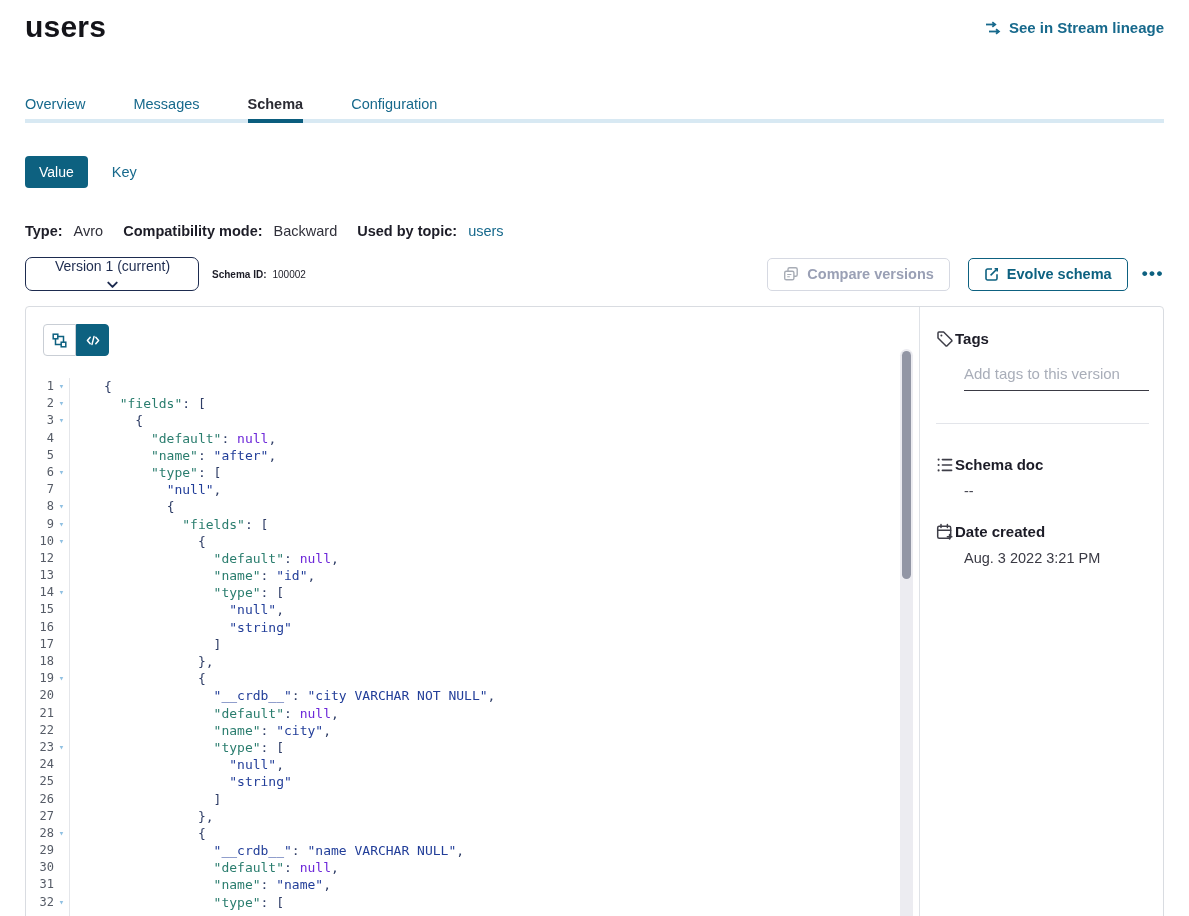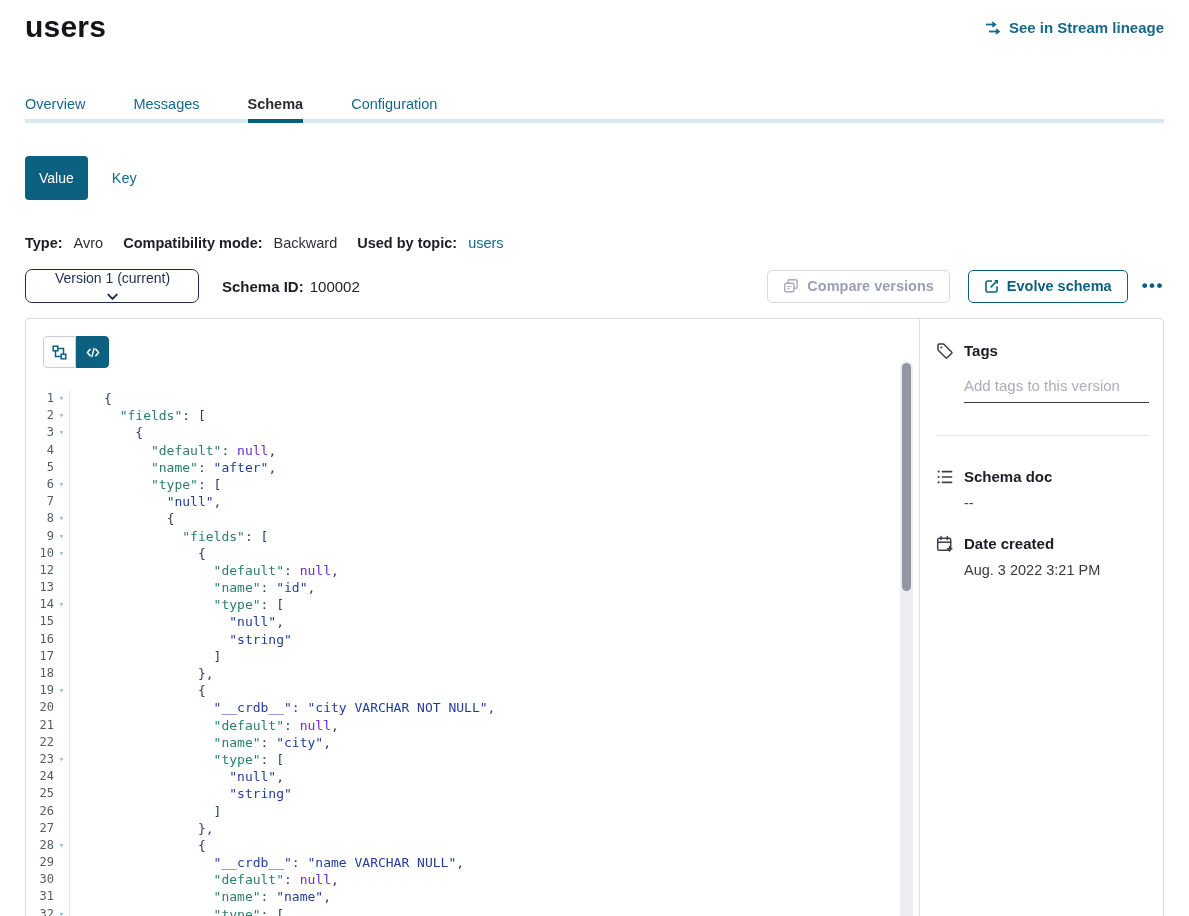--- a/index.html
+++ b/index.html
@@ -13,37 +13,37 @@
   .lineage-link { display:flex; align-items:center; gap:7px; margin-top:8px;
     color:#17698c; font-size:15px; font-weight:700; text-decoration:none; cursor:pointer; }
 
   
   .tabs { display:flex; gap:48px; margin-top:52px; border-bottom:4px solid #d8e9f3; }
   .tab { font-size:14.5px; color:#17698c; padding-bottom:7px; cursor:pointer; }
   .tab.active { color:#2b2b33; font-weight:700; border-bottom:4px solid #0b5d7e; margin-bottom:-4px; }
 
   
   .vk-row { margin-top:33px; display:flex; align-items:center; }
-  .vk-value { height:44px; padding:0 14px; background:#0d6180; color:#fff; border:none;
+  .vk-value { height:32px; padding:0 14px; background:#0d6180; color:#fff; border:none;
     border-radius:4px; font-size:14px; font-family:inherit; cursor:pointer; }
   .vk-key { margin-left:24px; color:#17698c; font-size:14.5px; background:none; border:none;
     font-family:inherit; cursor:pointer; }
 
   
   .meta-row { margin-top:35px; display:flex; gap:20px; font-size:14.5px; color:#30303a; }
   .meta-item { display:flex; gap:11px; }
   .meta-label { font-weight:700; color:#1d1d27; }
   .meta-link { color:#17698c; cursor:pointer; }
 
   
   .version-row { margin-top:18px; display:flex; align-items:center; }
   .version-select { width:174px; height:34px; border:1px solid #1d2b4f; border-radius:7px;
     display:flex; align-items:center; justify-content:space-between; padding:0 13px 0 14px;
     font-size:14px; color:#1d2b4f; cursor:pointer; background:#fff;flex-direction:column; }
-  .schema-id { display:flex; gap:6px; margin-left:23px; font-size:15px;justify-content:flex-end; }
+  .schema-id { display:flex; gap:6px; margin-left:13px; font-size:10px;justify-content:flex-end; }
   .spacer { flex:1; }
   .btn { height:33px; display:flex; align-items:center; gap:8px; padding:0 15px;
     border-radius:5px; background:#fff; font-size:14.5px; font-weight:700;
     font-family:inherit; cursor:pointer; }
   .btn-compare { border:1px solid #d6d9e2; color:#9aa0b5; }
   .btn-evolve { margin-left:18px; border:1px solid #0d6180; color:#0d6180; }
   .more-btn { margin-left:14px; color:#0d6180; font-size:17px; font-weight:700;
     letter-spacing:1.5px; background:none; border:none; cursor:pointer; }
 
   
@@ -67,21 +67,21 @@
   .tk-k { color:#2a7d6e; }
   .tk-s { color:#223e99; }
   .tk-n { color:#6d28d9; }
 
   .sb-track { position:absolute; top:42px; right:6px; bottom:0; width:13px;
     background:#ececf1; border-radius:7px 7px 0 0; }
   .sb-thumb { width:9px; margin:2px auto 0; height:228px; background:#9296a5; border-radius:6px; cursor:pointer; }
 
   
   .sidebar { width:244px; border-left:1px solid #dfe2e7; padding:22px 14px 0 16px; }
-  .side-head { display:flex; align-items:center; gap:9px; font-size:15px; font-weight:700; color:#1c1c27; }
+  .side-head { display:flex; align-items:center; gap:0; font-size:15px; font-weight:700; color:#1c1c27; }
   .side-icon { width:19px; height:19px; flex:0 0 19px; display:flex; align-items:center; }
   .tags-input { display:block; margin:17px 0 0 28px; width:calc(100% - 28px); border:none;
     border-bottom:1px solid #3a3a44; padding:0 0 8px; font-size:15px; font-family:inherit;
     color:#30303a; outline:none; }
   .tags-input::placeholder { color:#a9aeb9; }
   .side-divider { height:1px; background:#e3e5ea; margin-top:32px; }
   .side-sec-doc { margin-top:31px; }
   .side-sec-date { margin-top:23px; }
   .side-value { margin:9px 0 0 28px; font-size:14.5px; color:#4a4a55; }
 </style>

